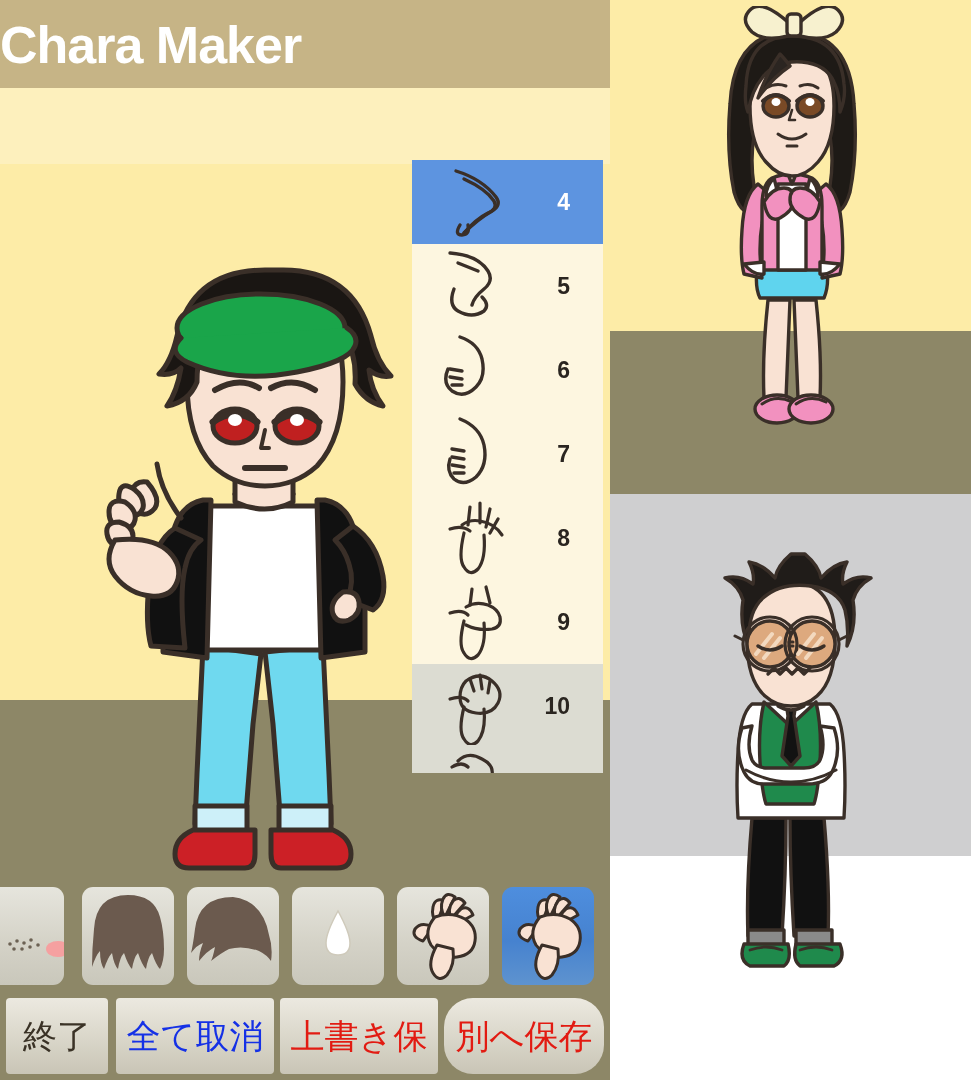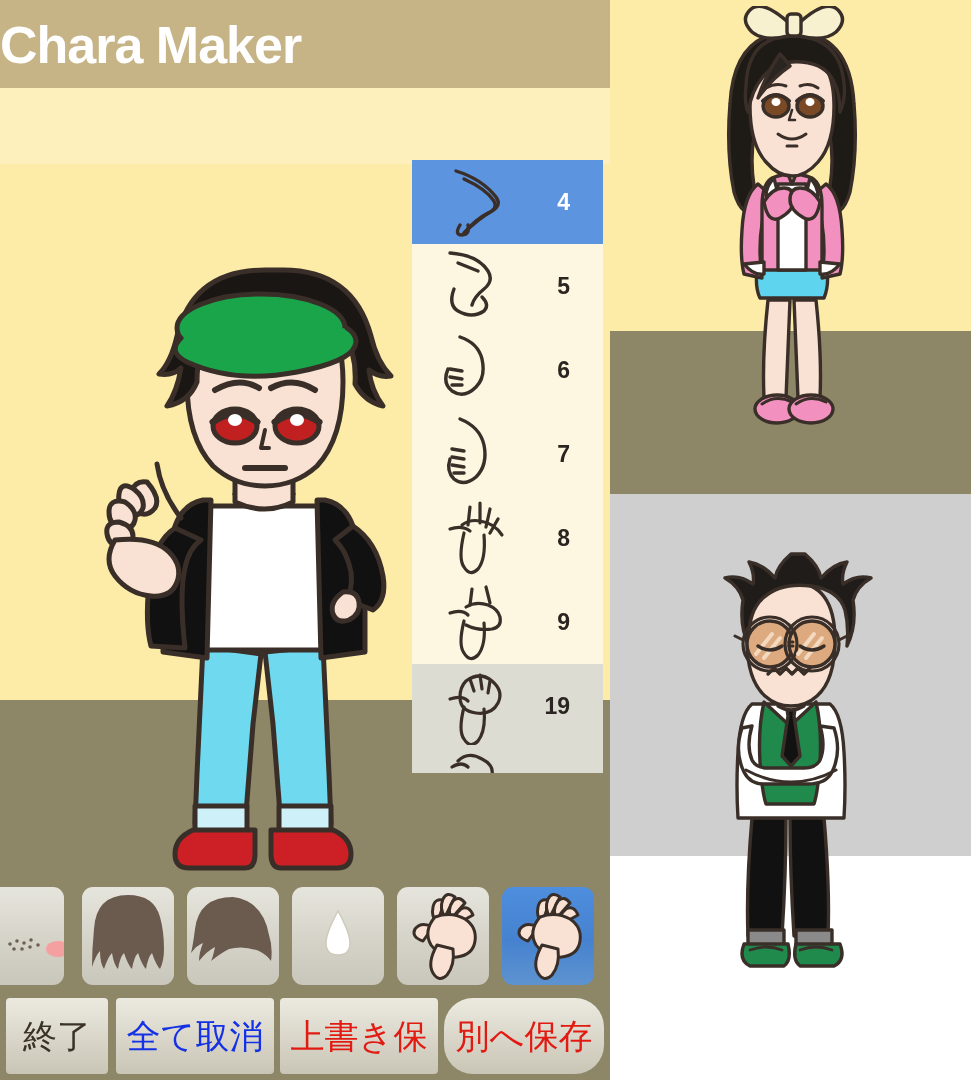--- a/index.html
+++ b/index.html
@@ -211,21 +211,21 @@
 
       <div class="itemrow dim">
         <svg class="thumb" viewBox="0 0 74 78">
           <g fill="none" stroke="#3a2f28" stroke-width="3.2" stroke-linecap="round" stroke-linejoin="round">
             <path d="M26 14 q14 -10 26 0 q12 10 6 22 q-6 12 -22 10 q-16 -2 -16 -16 q0 -10 6 -16"></path>
             <path d="M30 12 l4 12 M40 8 l2 14 M50 14 l-2 12"></path>
             <path d="M10 32 q12 -4 18 2"></path>
             <path d="M24 40 q-6 24 0 32 q6 10 14 2 q8 -10 6 -32"></path>
           </g>
         </svg>
-        <span class="num">19</span>
+        <span class="num">10</span>
       </div>
 
       <div class="itemrow dim">
         <svg class="thumb" viewBox="0 0 74 78">
           <g fill="none" stroke="#3a2f28" stroke-width="3.2" stroke-linecap="round" stroke-linejoin="round">
             <path d="M18 10 q10 -10 24 -2 q12 6 10 16"></path>
             <path d="M12 16 q10 -6 16 0"></path>
           </g>
         </svg>
         <span class="num"></span>

